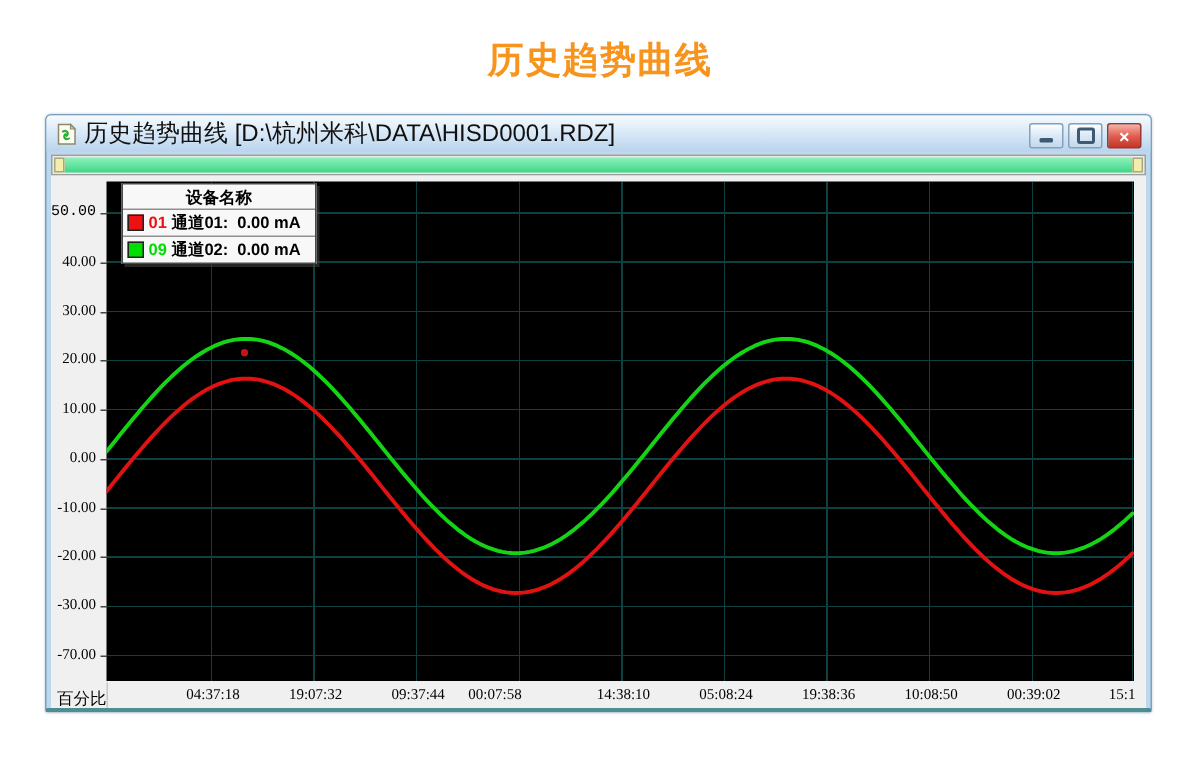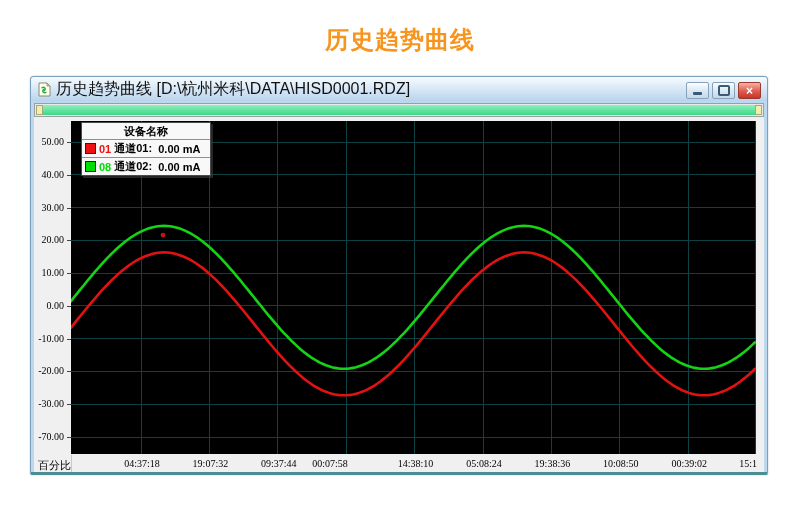--- a/index.html
+++ b/index.html
@@ -79,21 +79,21 @@
   <div class="range-bar">
     <div class="range-fill"></div>
     <div class="range-handle left"></div>
     <div class="range-handle right"></div>
   </div>
   <div class="range-arrow"></div>
 
   <div class="client">
 
     <div class="y-axis">
-        <div class="y-label" style="top: 14.9764px;">50.00</div>
+        <div class="y-label" style="top: 14.9764px; font-family: Liberation Mono, monospace;">50.00</div>
         <div class="y-tick" style="top: 21px;"></div>
         <div class="y-label" style="top: 47.752px;">40.00</div>
         <div class="y-tick" style="top: 54px;"></div>
         <div class="y-label" style="top: 80.5276px;">30.00</div>
         <div class="y-tick" style="top: 87px;"></div>
         <div class="y-label" style="top: 113.303px;">20.00</div>
         <div class="y-tick" style="top: 119px;"></div>
         <div class="y-label" style="top: 146.079px;">10.00</div>
         <div class="y-tick" style="top: 152px;"></div>
         <div class="y-label" style="top: 178.854px;">0.00</div>
@@ -153,20 +153,20 @@
     <div class="legend">
       <div class="legend-header">设备名称</div>
       <div class="legend-row">
         <span class="swatch" style="background: rgb(238, 17, 17);"></span>
         <span style="color: rgb(238, 17, 17);">01</span>
         <span>通道01:</span>
         <span class="ch-val"> 0.00 mA</span>
       </div>
       <div class="legend-row">
         <span class="swatch" style="background: rgb(0, 221, 0);"></span>
-        <span style="color: rgb(0, 221, 0);">08</span>
+        <span style="color: rgb(0, 221, 0);">09</span>
         <span>通道02:</span>
         <span class="ch-val"> 0.00 mA</span>
       </div>
     </div>
 
   </div>
 </div>
 
 </body></html>

